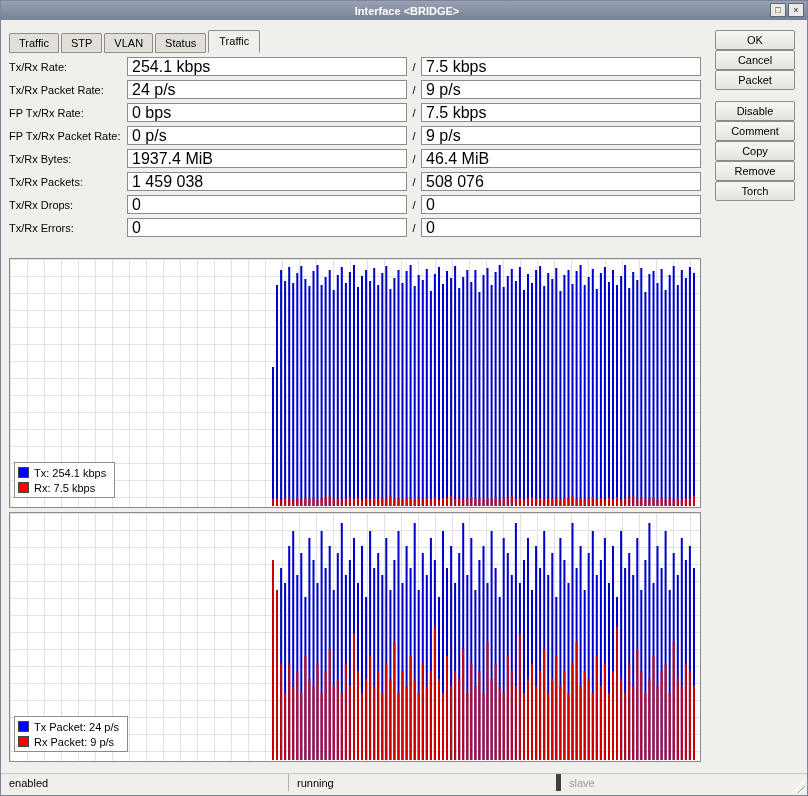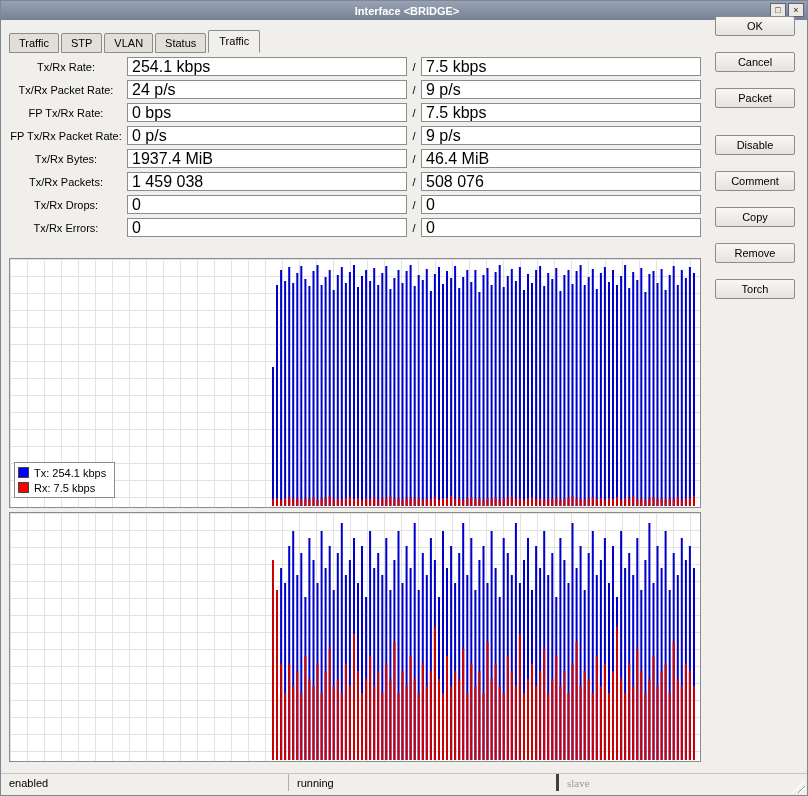--- a/index.html
+++ b/index.html
@@ -34,31 +34,31 @@
   }
   .tab.active {
     background:#f0efeb; padding:4px 10px 5px; border-bottom:1px solid #f0efeb;
     position:relative; z-index:2;
   }
 
   
   .form { position:absolute; left:8px; top:56px; width:692px; }
   .frow { display:flex; align-items:center; height:19px; margin-bottom:4px; }
   .frow.group-gap { margin-top:3px; }
-  .flabel { width:118px; text-align:center; padding-right:4px; white-space:nowrap; }
+  .flabel { width:118px; text-align:left; padding-right:4px; white-space:nowrap; }
   .fin {
     flex:1; height:19px; min-width:0;
     border:1px solid #8c8c8c; background:#fff;
     font-family:"Liberation Sans", sans-serif; font-size:16px;
     padding:1px 4px; color:#000;
   }
   .fsep { width:14px; text-align:center; }
 
   
-  .btncol { position:absolute; top:15px; right:12px; width:80px; display:flex; flex-direction:column; gap:16px; }
+  .btncol { position:absolute; top:29px; right:12px; width:80px; display:flex; flex-direction:column; gap:0; }
   .btn {
     height:20px; width:80px;
     background:linear-gradient(to bottom,#f8f7f4,#e5e3de);
     border:1px solid #8c8c8c; border-radius:2px;
     font-family:"Liberation Sans", sans-serif; font-size:11px; color:#000;
     cursor:pointer; padding:0;
   }
   .btn.group-start { margin-top:11px; }
 
   
@@ -85,21 +85,21 @@
   .swatch { width:11px; height:11px; border:1px solid #444; margin-right:5px; display:inline-block; }
 
   
   .statusbar {
     position:absolute; left:0; right:0; bottom:4px; height:18px;
     border-top:1px solid #c8c6c0; display:flex; align-items:center;
   }
   .sb-cell { height:100%; display:flex; align-items:center; padding-left:8px; }
   .sb-cell.c1 { width:268px; }
   .sb-cell.c2 { width:268px; border-left:1px solid #b3b0aa;margin-left:19px; }
-  .sb-cell.c3 { flex:1; border-left:3px solid #404040; color:#9a9a9a;font-family:Liberation Serif, serif; }
+  .sb-cell.c3 { flex:1; border-left:5px solid #404040; color:#9a9a9a; }
 
   .grip {
     position:absolute; right:2px; bottom:2px; width:13px; height:13px; cursor:nwse-resize;
     background:repeating-linear-gradient(135deg, transparent 0 3px, #9a9a9a 3px 4px, #fff 4px 5px);
     clip-path:polygon(100% 0, 100% 100%, 0 100%);
   }
 </style>
 </head>
 <body>
 
@@ -627,20 +627,30 @@
           <rect x="654.6" y="151" width="2" height="96" fill="#cc0000"></rect>
           <rect x="658.7" y="180" width="2" height="67" fill="#cc0000"></rect>
           <rect x="662.7" y="129" width="2" height="118" fill="#cc0000"></rect>
           <rect x="666.8" y="166" width="2" height="81" fill="#cc0000"></rect>
           <rect x="670.8" y="173" width="2" height="74" fill="#cc0000"></rect>
           <rect x="674.9" y="151" width="2" height="96" fill="#cc0000"></rect>
           <rect x="678.9" y="158" width="2" height="89" fill="#cc0000"></rect>
           <rect x="683.0" y="173" width="2" height="74" fill="#cc0000"></rect>
         </svg>
       </div>
+    <div class="legend">
+      <div class="legend-row">
+        <span class="swatch" style="background-color: rgb(0, 0, 255);"></span>
+        <span>Tx Packet:  24 p/s</span>
+      </div>
+      <div class="legend-row">
+        <span class="swatch" style="background-color: rgb(255, 0, 0);"></span>
+        <span>Rx Packet:  9 p/s</span>
+      </div>
+    </div>
   </div>
 
   <div class="statusbar">
     <div class="sb-cell c1">enabled</div>
     <div class="sb-cell c2">running</div>
     <div class="sb-cell c3">slave</div>
   </div>
 
   <div class="grip"></div>
 

